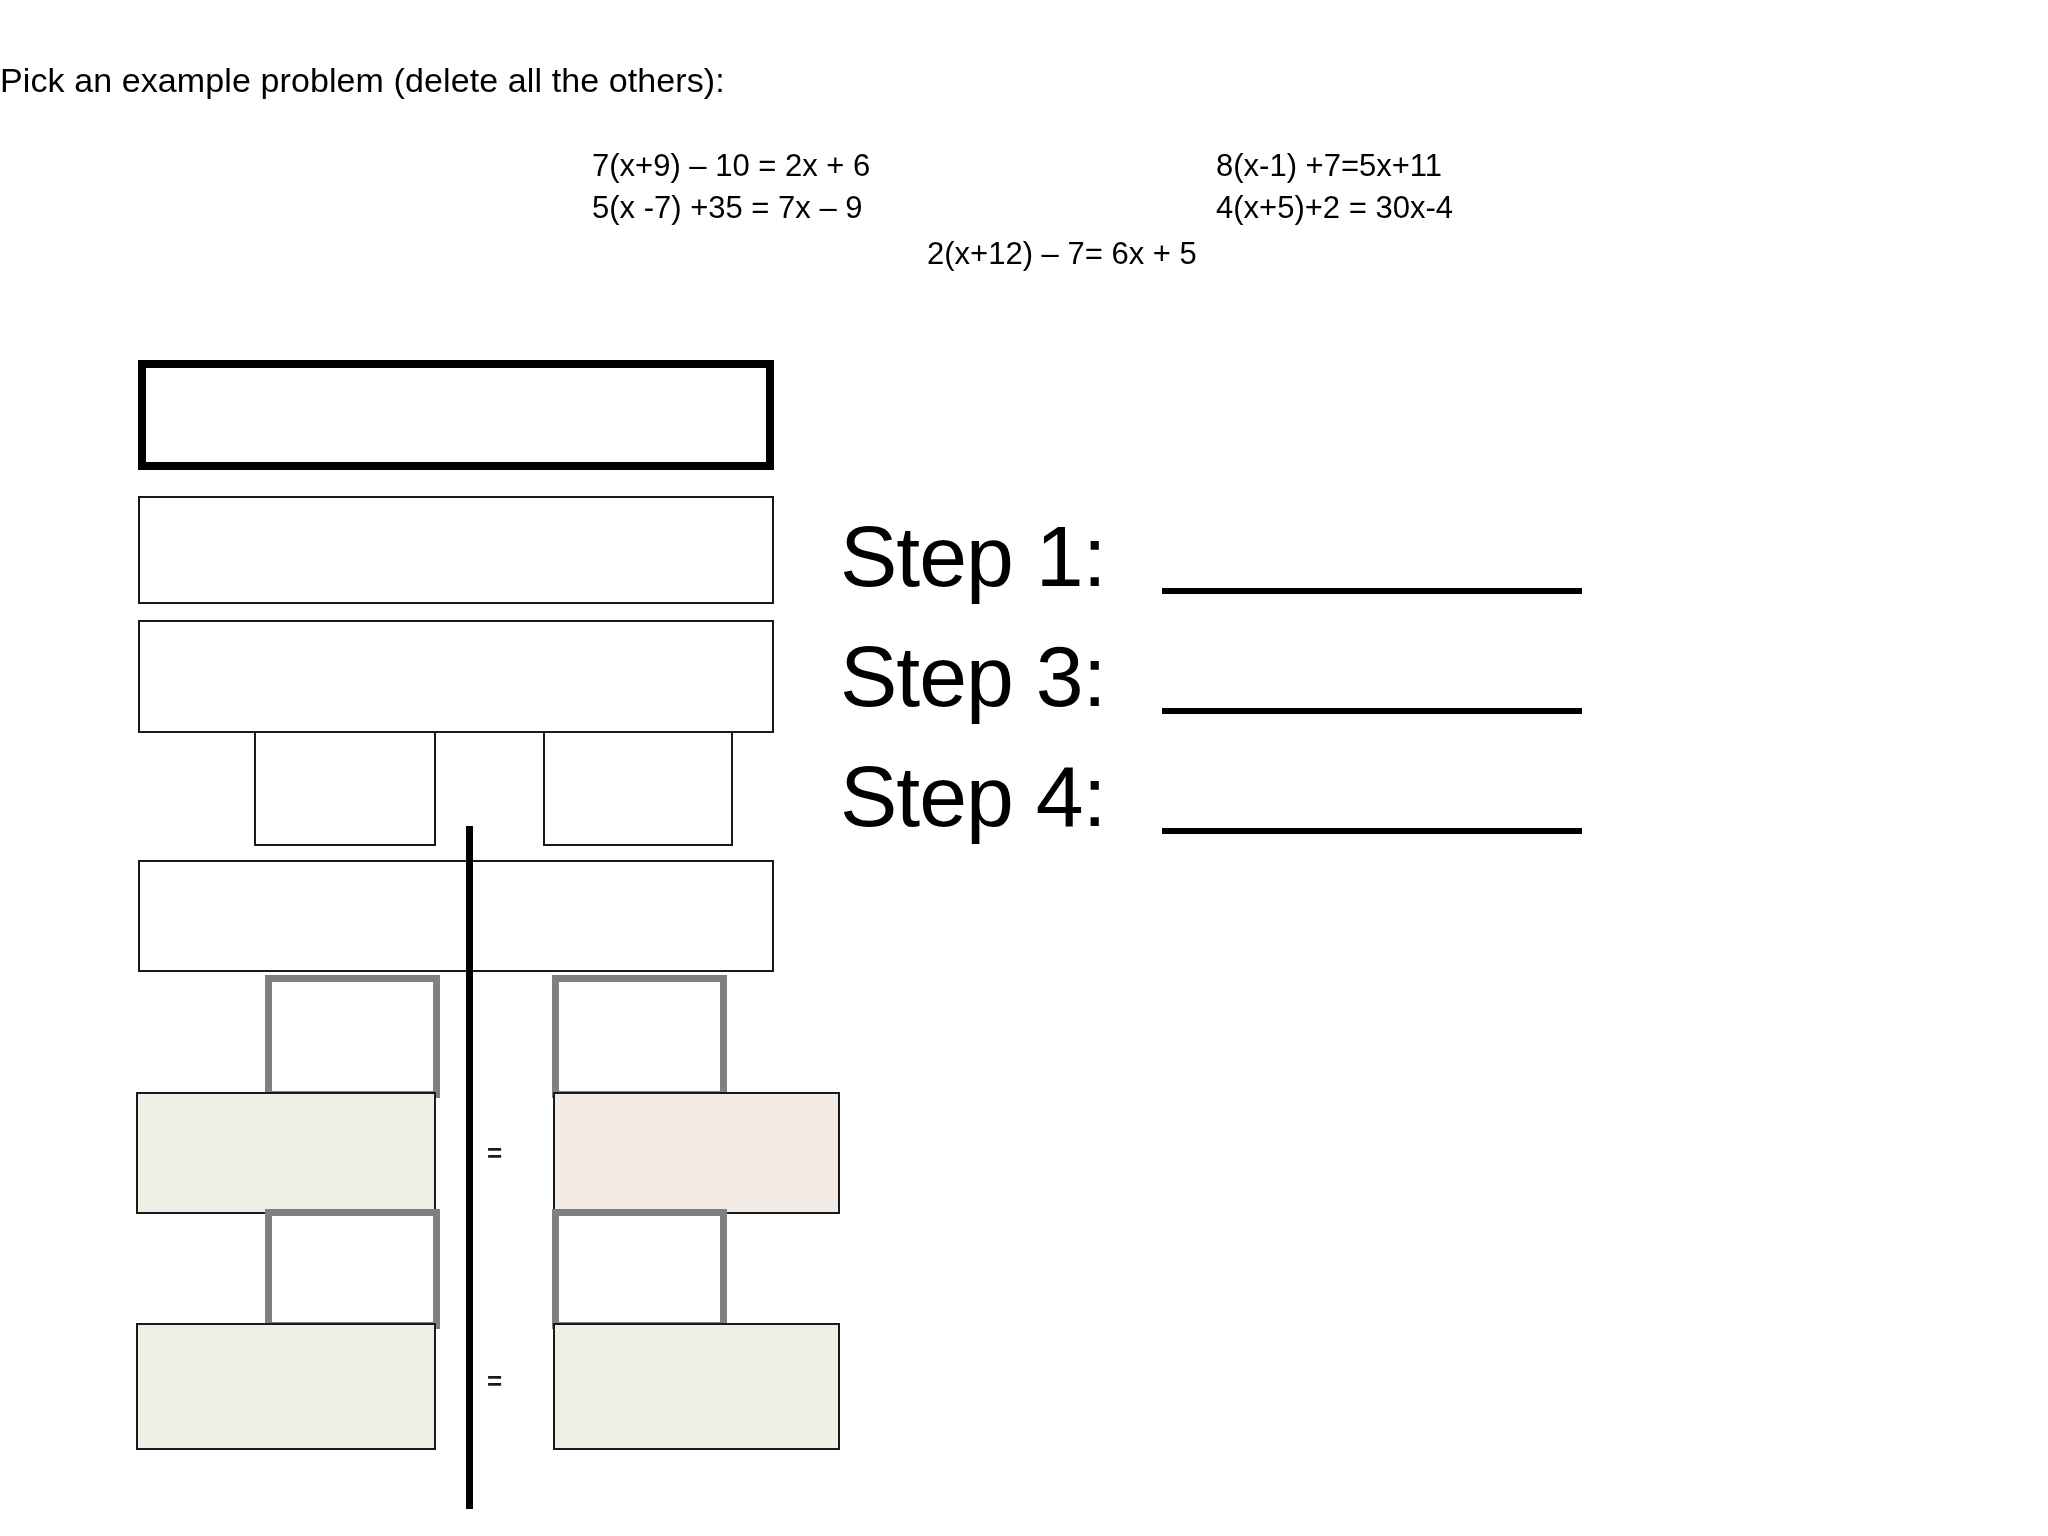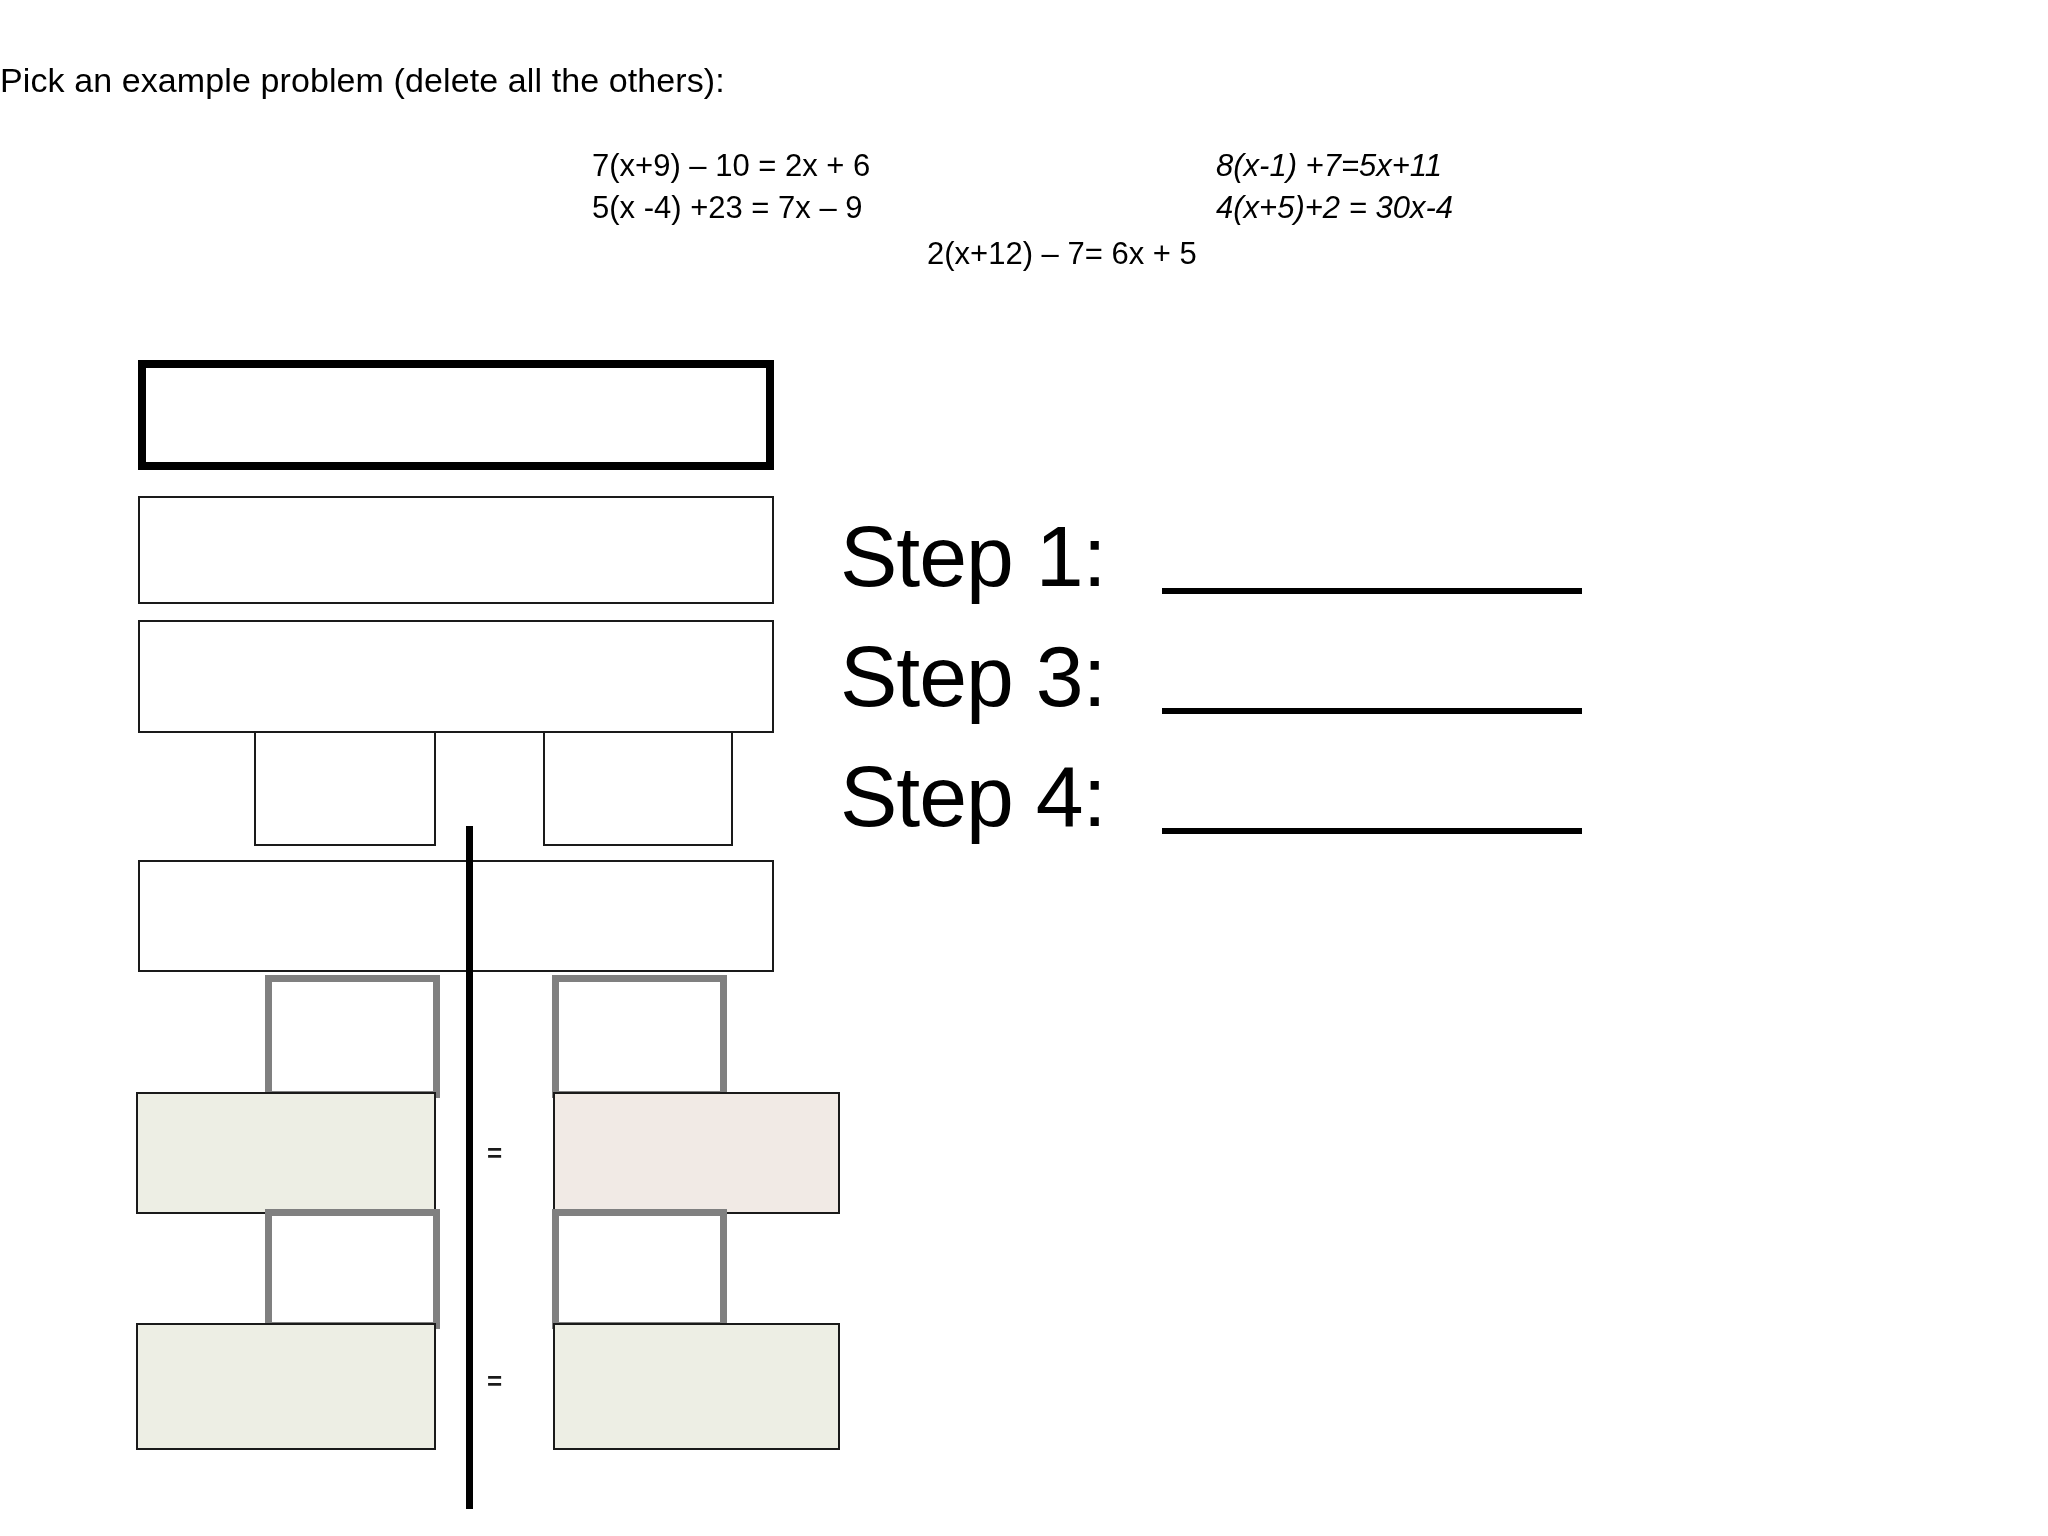--- a/index.html
+++ b/index.html
@@ -37,21 +37,21 @@
     width: 1712px;
     height: 130px;
   }
   .eq {
     position: absolute;
     font-size: 31px;
     line-height: 42px;
     white-space: nowrap;
   }
   .eq-col-left  { left: 592px; }
-  .eq-col-right { left: 1216px; font-style: italic; }
+  .eq-col-right { left: 1216px; }
   .eq-row-1 { top: 0px; }
   .eq-row-2 { top: 42px; }
   .eq-center { left: 927px; top: 88px; }
 
   
   .box {
     position: absolute;
     background: #ffffff;
     box-sizing: border-box;
   }
@@ -110,21 +110,21 @@
     background: #000000;
   }
 </style>
 </head>
 <body>
 
 <div id="prompt-title">Pick an example problem (delete all the others):</div>
 
 <div id="equation-block">
   <div class="eq eq-col-left eq-row-1">7(x+9) – 10 = 2x + 6</div>
-  <div class="eq eq-col-left eq-row-2">5(x -4) +23 = 7x – 9</div>
+  <div class="eq eq-col-left eq-row-2">5(x -7) +35 = 7x – 9</div>
   <div class="eq eq-col-right eq-row-1">8(x-1) +7=5x+11</div>
   <div class="eq eq-col-right eq-row-2">4(x+5)+2 = 30x-4</div>
   <div class="eq eq-center">2(x+12) – 7= 6x + 5</div>
 </div>
 
 <div id="diagram-area">
 
   <div class="box box-thick" style="left:138px; top:360px; width:636px; height:110px;"></div>
 
   <div class="box box-thin" style="left:138px; top:496px; width:636px; height:108px;"></div>

